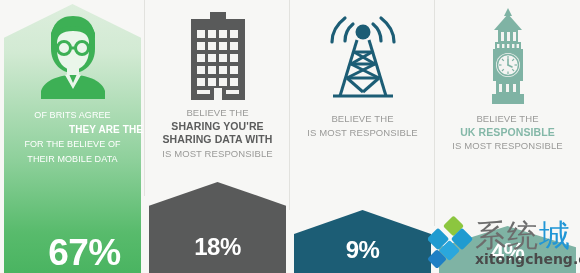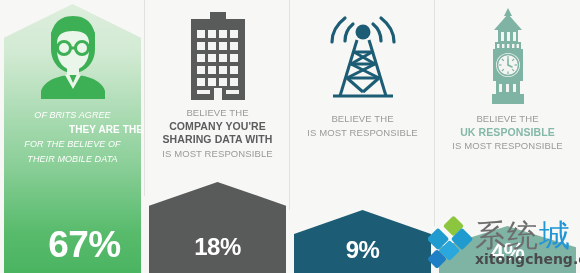--- a/index.html
+++ b/index.html
@@ -90,21 +90,21 @@
     left: 2px; right: 2px;
     top: 106px;
     text-align: center;
     line-height: 13.5px;
   }
   .cap-line { display: block; white-space: nowrap; letter-spacing: 0.1px; }
   .cap-line.reg  { font-size: 9.5px; font-weight: normal; }
   .cap-line.bold { font-size: 10.5px; font-weight: bold; }
 
   
-  .p1 .cap-line.reg  { color: #ffffff; font-size: 9px; font-style: italic; }
+  .p1 .cap-line.reg  { color: #ffffff; font-size: 9px; }
   .p1 .cap-line.bold { color: #ffffff; font-size: 10px; text-align: right; }
   .p1 .caption { top: 108px; line-height: 14.5px; }
 
   
   .p2 .cap-line.reg  { color: #9a9a98; }
   .p2 .cap-line.bold { color: #5b5c5c; }
   
   .p3 .cap-line.reg  { color: #9a9a98; }
   .p3 .cap-line.bold { color: #1c5d75; }
   
@@ -119,21 +119,21 @@
     position: absolute;
     left: 0; right: 0;
     bottom: 6px;
     text-align: center;
     color: #ffffff;
     font-size: 24px;
     font-weight: bold;
     letter-spacing: -0.5px;
     line-height: 40px;
   }
-  .p1 .pct { bottom: 8px; font-size: 37px; margin-left: 24px; }
+  .p1 .pct { bottom: 0; font-size: 37px; margin-left: 24px; }
   .p2 .pct { bottom: 6px; }
   .p3 .pct { bottom: 3px; }
   .p4 .pct { bottom: 1px; }
 
   
   #watermark {
     position: absolute;
     left: 428px;
     top: 216px;
     width: 152px;
@@ -236,21 +236,21 @@
             <rect x="47" y="66" width="8" height="8"></rect>
           <rect x="14" y="78" width="13" height="4"></rect>
           <rect x="43" y="78" width="13" height="4"></rect>
           <rect x="31" y="76" width="8" height="12"></rect>
         </g>
       </svg>
     </div>
 
     <div class="caption">
       <span class="cap-line reg">BELIEVE THE</span>
-      <span class="cap-line bold">COMPANY YOU'RE</span>
+      <span class="cap-line bold">SHARING YOU'RE</span>
       <span class="cap-line bold">SHARING DATA WITH</span>
       <span class="cap-line reg">IS MOST RESPONSIBLE</span>
     </div>
 
     <div class="pct">18%</div>
   </div>
 
   <div class="panel p3">
     <div class="band teal"></div>
 

